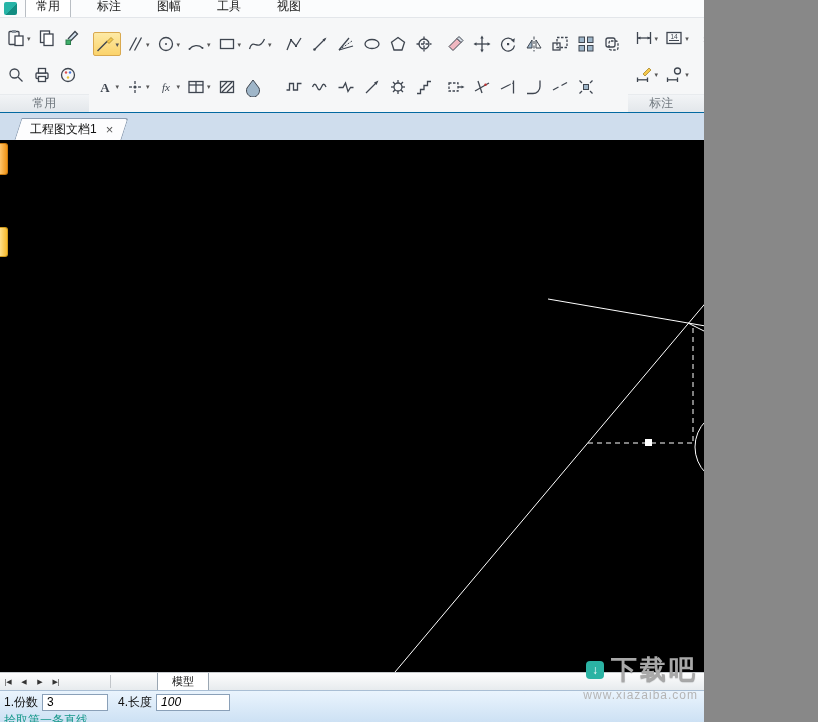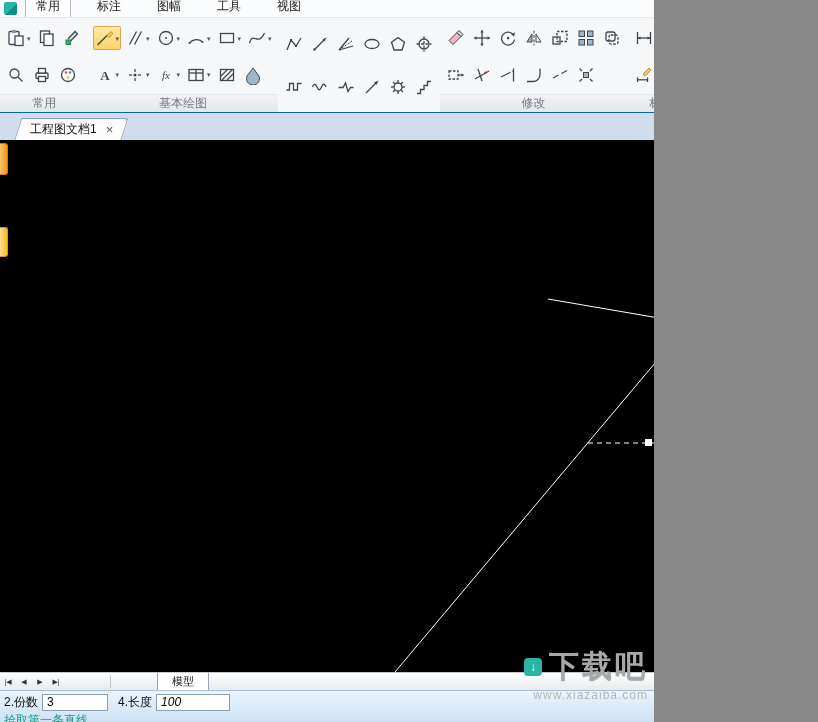--- a/index.html
+++ b/index.html
@@ -1,17 +1,17 @@
 <!DOCTYPE html>
 <html><head>
 <meta charset="utf-8">
 <style>
   * { box-sizing: border-box; margin:0; padding:0; }
   body { font-family:"Liberation Sans", sans-serif; background:#888; }
-  .app { position:relative; width:654px; height:722px; background:#000000; overflow:hidden; }
+  .app { position:relative; width:704px; height:722px; background:#000000; overflow:hidden; }
 
   
   .menubar { height:18px; background:#fbfcfd; border-bottom:1px solid #e3e6ea;
              display:flex; align-items:flex-end; padding-left:2px; }
   .applogo { width:13px; height:13px; margin:0 8px 2px 2px; border-radius:2px;
              background:linear-gradient(135deg,#25b3a6 55%,#128d82 55%); }
   .menutabs { display:flex; align-items:flex-end; height:100%; }
   .mtab { font-size:12px; color:#222; padding:1px 10px 2px; margin-right:16px; cursor:default; }
   .mtab.active { background:#fff; border:1px solid #b9bec4; border-bottom:none;
                  border-radius:2px 2px 0 0; }
@@ -64,21 +64,21 @@
   .sfield { display:flex; align-items:center; gap:4px; font-size:12px; color:#111; }
   .sinput { height:17px; background:#fff; border:1px solid #8aa0b8; font-size:12px; padding:0 4px;
             font-family:"Liberation Sans",sans-serif; }
   .prompt { font-size:12px; color:#16988a; padding:2px 4px 0; line-height:14px; }
 
   
   .watermark { position:absolute; right:6px; bottom:20px; z-index:50; pointer-events:none; text-align:right; }
   .wm-row { display:flex; align-items:center; justify-content:flex-end; gap:7px; }
   .wm-logo { width:18px; height:18px; border-radius:4px; background:#2bb3a3; color:#fff;
              font-size:12px; display:flex; align-items:center; justify-content:center; }
-  .wm-title { font-size:30px; font-weight:bold; color:#a8a8a8; letter-spacing:3px;
+  .wm-title { font-size:26px; font-weight:bold; color:#a8a8a8; letter-spacing:3px;
               text-shadow:0 1px 1px rgba(0,0,0,.35); }
   .wm-url { font-size:12px; color:#b5b5b5; letter-spacing:1px; margin-top:1px; }
 </style>
 </head>
 <body>
 
 <div class="app">
 
   <div class="menubar">
     <span class="applogo"></span>
@@ -227,21 +227,20 @@
                   <line x1="10" y1="15" x2="16" y2="9" stroke="#3f4650" fill="none" stroke-width="1.3"></line>
                 </svg></span>
             </div>
             <div class="ibtn">
               <span class="ic"><svg viewBox="0 0 20 20" width="20" height="20">
                   <path d="M10 3 L16 11 A 6.5 6.5 0 1 1 4 11 Z" fill="#9fb6c9" stroke="#3f4650" stroke-width="1"></path>
                 </svg></span>
             </div>
           </div>
         </div>
-        <div class="glabel">基本绘图</div>
       </div>
       <div class="gsep"></div>
       <div class="rgroup">
         <div class="gicons">
           <div class="grow">
             <div class="ibtn">
               <span class="ic"><svg viewBox="0 0 20 20" width="20" height="20">
                   <polyline points="3,16 7,6 12,12 17,4" stroke="#3f4650" fill="none" stroke-width="1.3"></polyline>
                   <rect x="6" y="5" width="2" height="2" fill="#3f4650"></rect>
                   <rect x="11" y="11" width="2" height="2" fill="#3f4650"></rect>
@@ -422,21 +421,20 @@
                   <g stroke="#3f4650" stroke-width="1.3">
                     <line x1="6" y1="6" x2="3.5" y2="3.5"></line>
                     <line x1="14" y1="6" x2="16.5" y2="3.5"></line>
                     <line x1="6" y1="14" x2="3.5" y2="16.5"></line>
                     <line x1="14" y1="14" x2="16.5" y2="16.5"></line>
                   </g>
                 </svg></span>
             </div>
           </div>
         </div>
-        <div class="glabel">修改</div>
       </div>
       <div class="gsep"></div>
       <div class="rgroup">
         <div class="gicons">
           <div class="grow">
             <div class="ibtn">
               <span class="ic"><svg viewBox="0 0 20 20" width="20" height="20">
                   <g stroke="#3f4650" stroke-width="1.3">
                     <line x1="3.5" y1="4" x2="3.5" y2="16"></line>
                     <line x1="16.5" y1="4" x2="16.5" y2="16"></line>
@@ -563,21 +561,21 @@
         <span class="navbtn">▶</span>
         <span class="navbtn">▶|</span>
       </span>
     <span class="vdiv"></span>
     <span class="modeltab">模型</span>
   </div>
 
   <div class="statusbar">
     <div class="fields">
       <span class="sfield">
-        <span>2.份数</span>
+        <span>1.份数</span>
         <input class="sinput" style="width: 66px;" value="3">
       </span>
       <span class="sfield">
         <span>4.长度</span>
         <input class="sinput" style="width: 74px; font-style: italic;" value="100">
       </span>
     </div>
     <div class="prompt">拾取第一条直线</div>
   </div>
 

